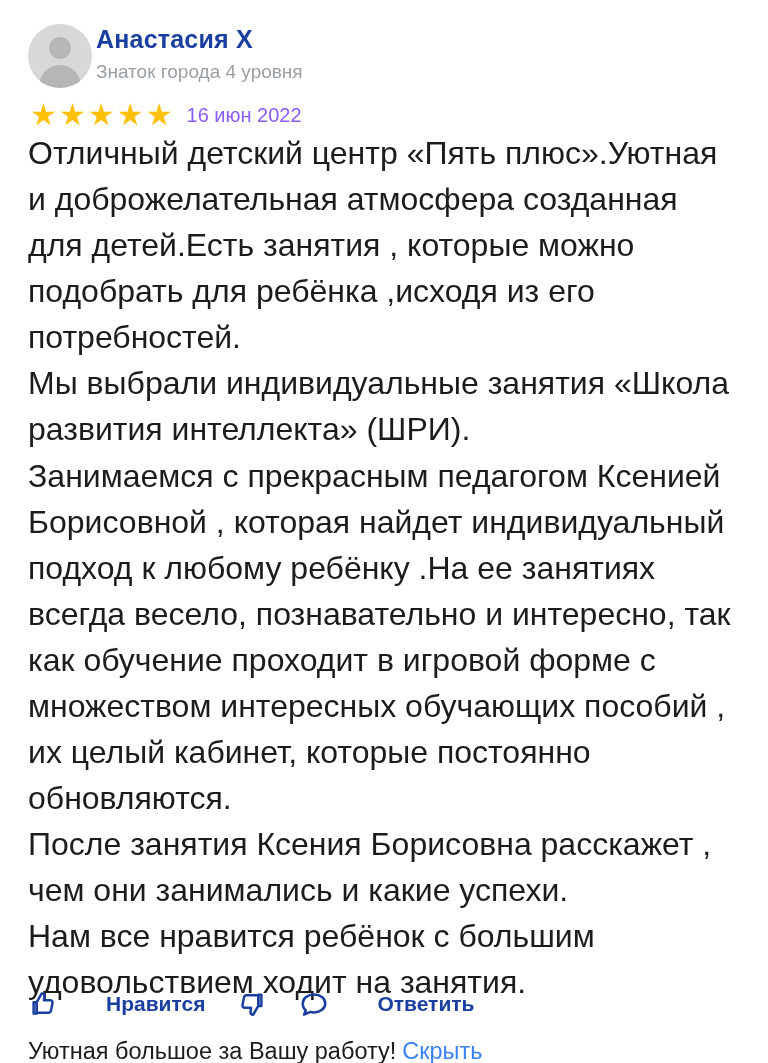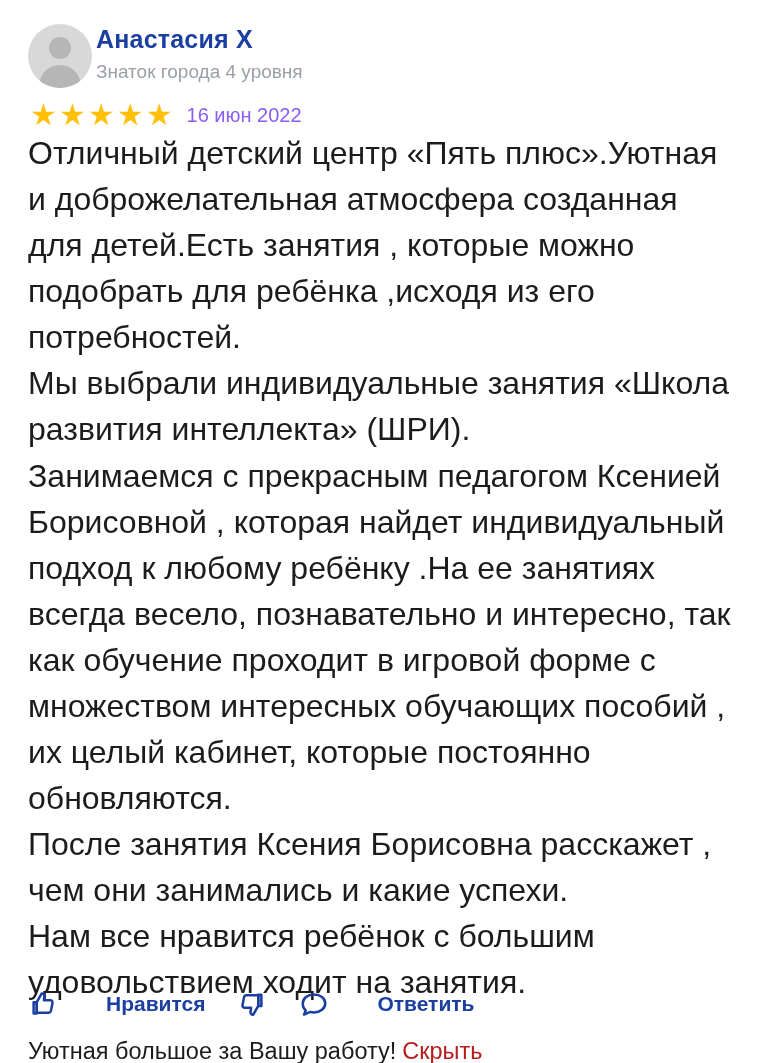--- a/index.html
+++ b/index.html
@@ -106,21 +106,21 @@
     word-wrap: break-word;
   }
 
   .thanks-line {
     margin-top: 30px;
     font-size: 23.5px;
     line-height: 1.44;
     color: #1c1c1c;
   }
   .hide-link {
-    color: #b91c1c;
+    color: #3b82f6;
     cursor: pointer;
     margin-left: 6px;
   }
 
   
   .actions {
     position: absolute;
     left: 28px;
     bottom: 44px;
     display: flex;

